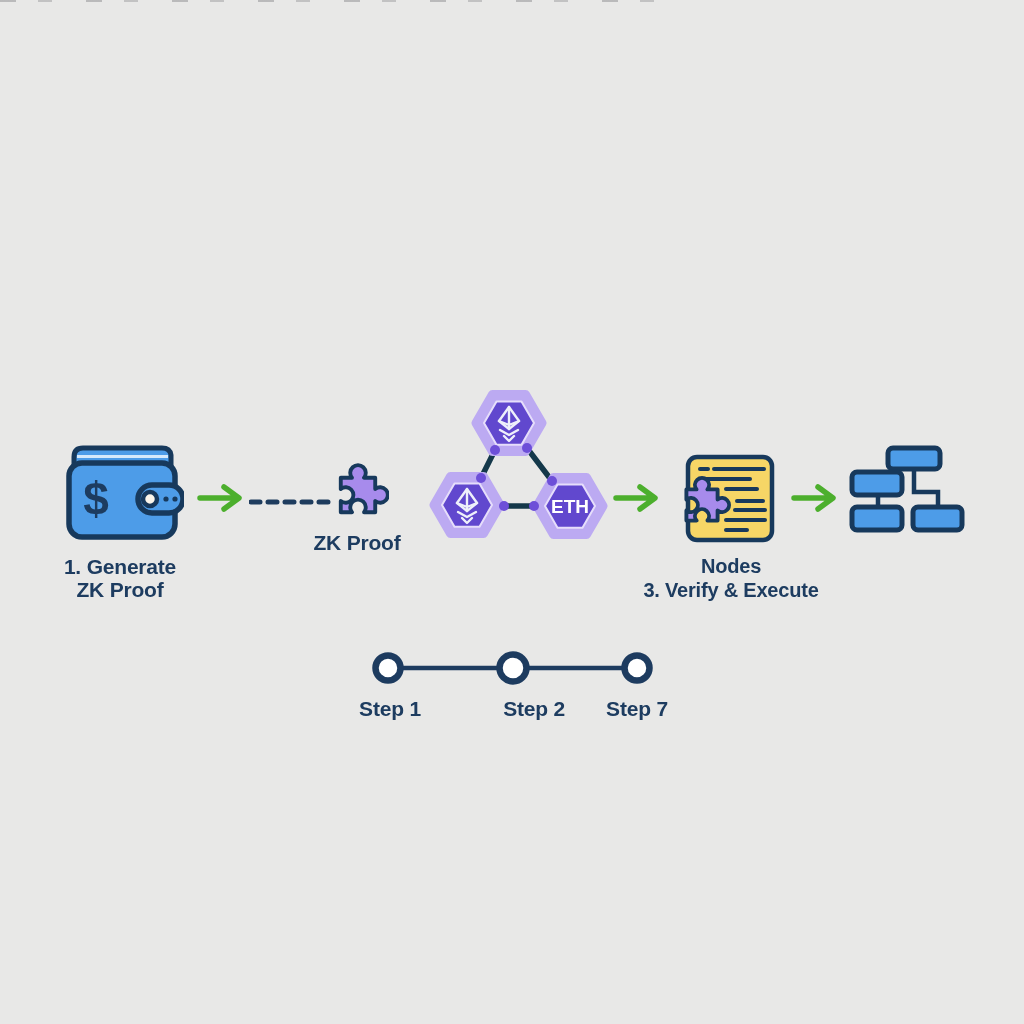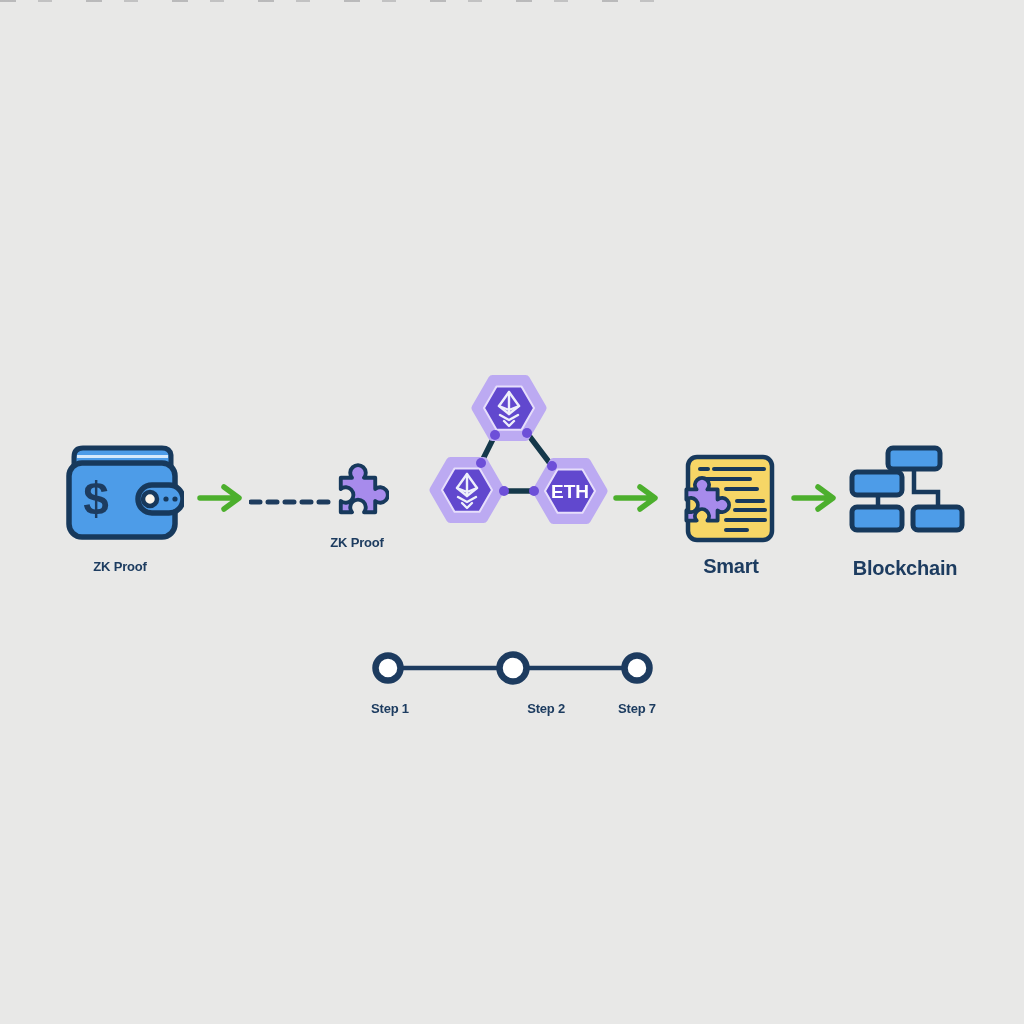--- a/index.html
+++ b/index.html
@@ -9,21 +9,21 @@
     font-family:"Liberation Sans", sans-serif;
     position:relative;
   }
   #canvas{position:absolute;inset:0;width:1024px;height:1024px;}
   .icon-box{position:absolute;}
   .label{
     position:absolute;
     font-weight:700;
     color:#1d3c60;
     text-align:center;
-    font-size:13px;
+    font-size:21px;
     line-height:23px;
     letter-spacing:-0.2px;
     white-space:nowrap;
   }
   .top-artifact{
     position:absolute;top:0;left:0;height:2px;width:680px;
     background:repeating-linear-gradient(90deg,
       rgba(45,45,52,.55) 0 16px, rgba(45,45,52,0) 16px 38px,
       rgba(45,45,52,.45) 38px 52px, rgba(45,45,52,0) 52px 86px);
     opacity:.45;
@@ -42,20 +42,21 @@
       <line x1="15" y1="16.5" x2="106" y2="16.5" stroke="#d6e9fb" stroke-width="3"></line>
       <rect x="7" y="23" width="106" height="74" rx="13" fill="#4d9ce8" stroke="#17395c" stroke-width="5.5"></rect>
       <rect x="76" y="45" width="45" height="28" rx="14" fill="#4d9ce8" stroke="#17395c" stroke-width="5.5"></rect>
       <circle cx="88" cy="59" r="7" fill="#fbf5ea" stroke="#17395c" stroke-width="4.5"></circle>
       <circle cx="104" cy="59" r="2.6" fill="#17395c"></circle>
       <circle cx="113" cy="59" r="2.6" fill="#17395c"></circle>
       <text x="34" y="75" font-size="46" font-weight="bold" fill="#1d3c60" text-anchor="middle" font-family="Liberation Sans, sans-serif">$</text>
     </svg>
   </div>
   <div class="label" style="left:20px;top:555px;width:200px;">
+    <div>1. Generate</div>
     <div>ZK Proof</div>
   </div>
 
   <div class="icon-box" style="left:197px;top:484px;">
     <svg width="48" height="28" viewBox="0 0 48 28">
       <path d="M3,14 H39 M27,3 L42,14 L27,25" fill="none" stroke="#4caf2d" stroke-width="5.5" stroke-linecap="round" stroke-linejoin="round"></path>
     </svg>
   </div>
 
   <div class="icon-box" style="left:249px;top:493px;">
@@ -64,21 +65,21 @@
     </svg>
   </div>
 
   <div class="icon-box" style="left:327px;top:463px;">
     <svg width="62" height="64" viewBox="-36 -37 72 74">
       <path d="M-20,-20 L-7,-20 a9,9 0 1 1 14,0 L20,-20 L20,-7 a9,9 0 1 1 0,14 L20,20 L7,20 a9,9 0 1 0 -14,0 L-20,20 L-20,7 a9,9 0 1 0 0,-14 Z" fill="#a78bec" stroke="#17395c" stroke-width="4.5" stroke-linejoin="round"></path>
     </svg>
   </div>
   <div class="label" style="left:277px;top:531px;width:160px;">ZK Proof</div>
 
-  <div class="icon-box" style="left:420px;top:367px;">
+  <div class="icon-box" style="left:420px;top:382px;">
     <svg width="200" height="180" viewBox="0 0 200 180">
 
       <g stroke="#14384a" stroke-width="5.5" stroke-linecap="round">
         <line x1="75" y1="68" x2="61" y2="96"></line>
         <line x1="107" y1="66" x2="132" y2="99"></line>
         <line x1="82" y1="124" x2="115" y2="124"></line>
       </g>
 
       <g>
         <polygon points="72.5,12.4 105.5,12.4 122,41 105.5,69.6 72.5,69.6 56,41" fill="#bcaaf2" stroke="#bcaaf2" stroke-width="9" stroke-linejoin="round"></polygon>
@@ -136,39 +137,39 @@
         <line x1="71" y1="53" x2="97" y2="53"></line>
         <line x1="69" y1="62" x2="99" y2="62"></line>
         <line x1="60" y1="72" x2="99" y2="72"></line>
         <line x1="60" y1="82" x2="81" y2="82"></line>
       </g>
       <g transform="translate(36,57) scale(0.78)">
         <path d="M-20,-20 L-7,-20 a9,9 0 1 1 14,0 L20,-20 L20,-7 a9,9 0 1 1 0,14 L20,20 L7,20 a9,9 0 1 0 -14,0 L-20,20 L-20,7 a9,9 0 1 0 0,-14 Z" fill="#a78bec" stroke="#17395c" stroke-width="5" stroke-linejoin="round"></path>
       </g>
     </svg>
   </div>
-  <div class="label" style="left:631px;top:555px;width:200px;font-size:20px;">Smart</div>
+  <div class="label" style="left:631px;top:555px;width:200px;font-size:20px;">Nodes</div>
+  <div class="label" style="left:611px;top:579px;width:240px;font-size:20px;">3. Verify &amp; Execute</div>
 
   <div class="icon-box" style="left:791px;top:484px;">
     <svg width="48" height="28" viewBox="0 0 48 28">
       <path d="M3,14 H39 M27,3 L42,14 L27,25" fill="none" stroke="#4caf2d" stroke-width="5.5" stroke-linecap="round" stroke-linejoin="round"></path>
     </svg>
   </div>
 
   <div class="icon-box" style="left:845px;top:440px;">
     <svg width="125" height="100" viewBox="0 0 125 100">
       <path d="M69,29 V52 H93 V68" fill="none" stroke="#17395c" stroke-width="4.5"></path>
       <path d="M33,55 V68" fill="none" stroke="#17395c" stroke-width="4.5"></path>
       <rect x="43" y="8" width="52" height="21" rx="5" fill="#4d9ce8" stroke="#17395c" stroke-width="5"></rect>
       <rect x="7" y="32" width="50" height="23" rx="5" fill="#4d9ce8" stroke="#17395c" stroke-width="5"></rect>
       <rect x="7" y="67" width="50" height="23" rx="5" fill="#4d9ce8" stroke="#17395c" stroke-width="5"></rect>
       <rect x="68" y="67" width="49" height="23" rx="5" fill="#4d9ce8" stroke="#17395c" stroke-width="5"></rect>
     </svg>
   </div>
-  <div class="label" style="left:805px;top:557px;width:200px;font-size:20px;">Blockchain</div>
 
   <div class="icon-box" style="left:358px;top:648px;">
     <svg width="300" height="44" viewBox="0 0 300 44">
       <line x1="42" y1="20" x2="143" y2="20" stroke="#1d3b5f" stroke-width="4.5"></line>
       <line x1="167" y1="20" x2="268" y2="20" stroke="#1d3b5f" stroke-width="4.5"></line>
       <circle cx="30" cy="20" r="12.5" fill="#ffffff" stroke="#1d3b5f" stroke-width="6.5"></circle>
       <circle cx="155" cy="20" r="13.5" fill="#ffffff" stroke="#1d3b5f" stroke-width="6.5"></circle>
       <circle cx="279" cy="20" r="12.5" fill="#ffffff" stroke="#1d3b5f" stroke-width="6.5"></circle>
     </svg>
   </div>

